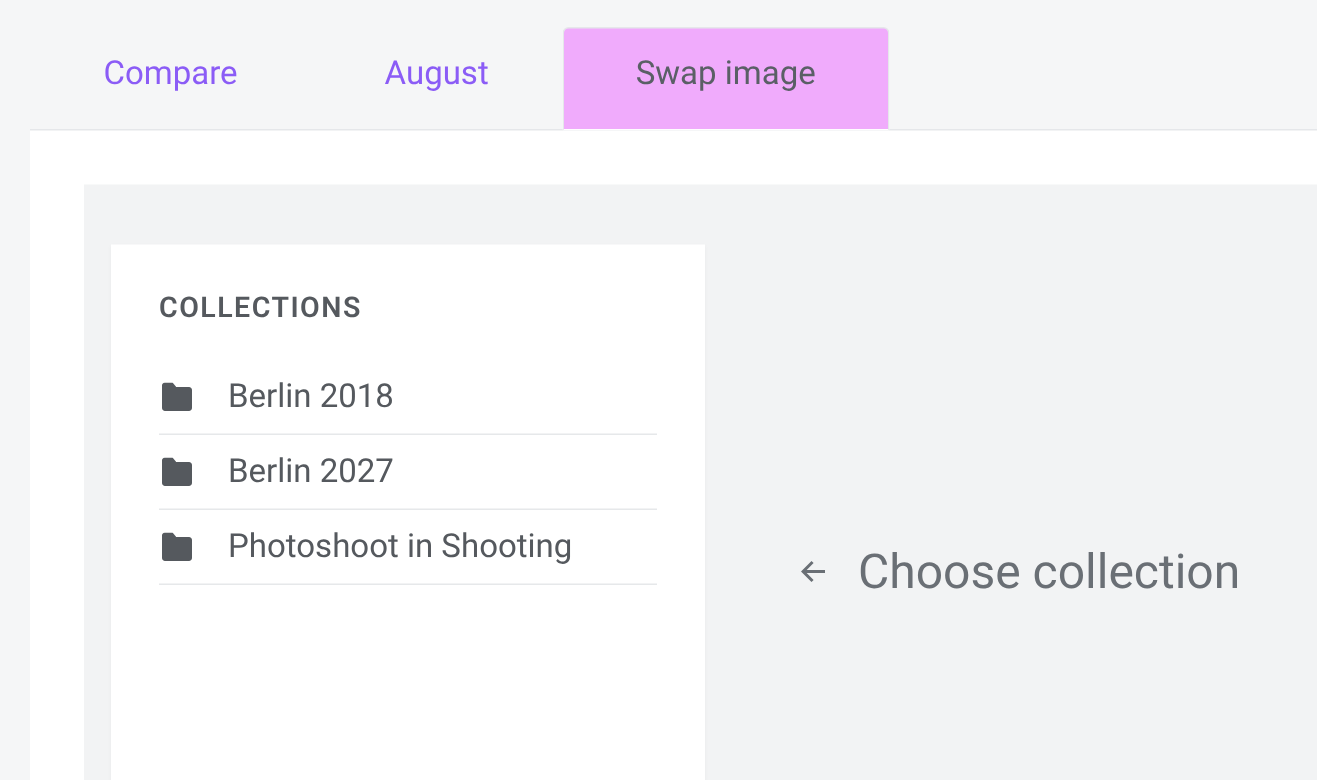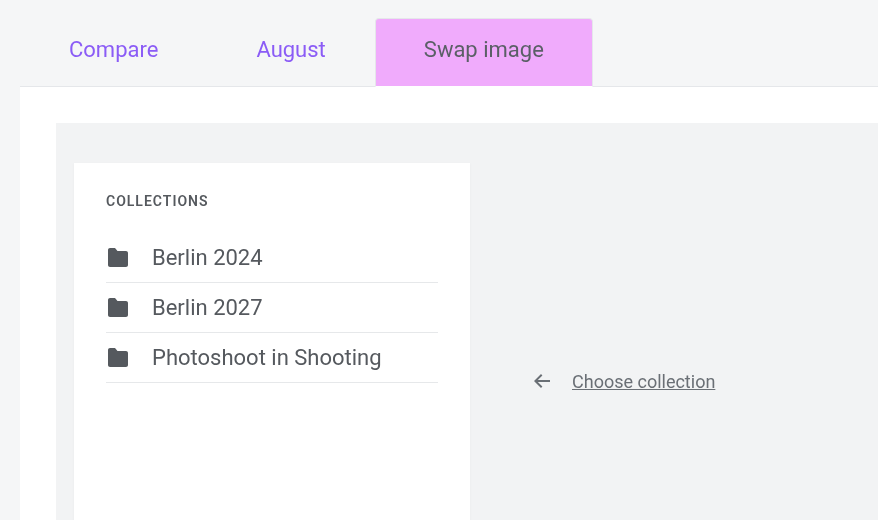--- a/index.html
+++ b/index.html
@@ -55,21 +55,21 @@
       gap: 60px;
     }
     .collections-panel {
       background: #ffffff;
       width: 396px;
       margin-left: 18px;
       padding: 30px 32px 36px 32px;
       box-shadow: 0 1px 3px rgba(0,0,0,0.04);
     }
     .collections-heading {
-      font-size: 14px;
+      font-size: 19px;
       font-weight: 600;
       letter-spacing: 1px;
       color: #55595e;
       text-transform: uppercase;
       margin-bottom: 24px;
     }
     .collection-item {
       display: flex;
       align-items: center;
       gap: 22px;
@@ -94,23 +94,22 @@
       padding-top: 56px;
       color: #6a6f75;
     }
     .arrow-left-icon {
       width: 24px;
       height: 24px;
       color: #6a6f75;
       flex-shrink: 0;
     }
     .choose-text {
-      font-size: 18px;
+      font-size: 32px;
       color: #6a6f75;
-      text-decoration: underline;
     }
   </style>
 </head>
 <body>
 
 <div class="tabs">
   <div class="tab">
     <span>Compare</span>
   </div>
   <div class="tab">
@@ -126,21 +125,21 @@
 
     <div class="collections-panel">
       <div class="collections-heading">COLLECTIONS</div>
 
       <div class="collection-item">
         <span class="folder-icon">
           <svg viewBox="0 0 24 20" fill="currentColor">
               <path d="M2 2 C2 0.9 2.9 0 4 0 L9 0 L11.5 3 L20 3 C21.1 3 22 3.9 22 5 L22 17 C22 18.1 21.1 19 20 19 L4 19 C2.9 19 2 18.1 2 17 Z"></path>
             </svg>
         </span>
-        <span class="collection-label">Berlin 2024</span>
+        <span class="collection-label">Berlin 2018</span>
       </div>
 
       <div class="collection-item">
         <span class="folder-icon">
           <svg viewBox="0 0 24 20" fill="currentColor">
               <path d="M2 2 C2 0.9 2.9 0 4 0 L9 0 L11.5 3 L20 3 C21.1 3 22 3.9 22 5 L22 17 C22 18.1 21.1 19 20 19 L4 19 C2.9 19 2 18.1 2 17 Z"></path>
             </svg>
         </span>
         <span class="collection-label">Berlin 2027</span>
       </div>

